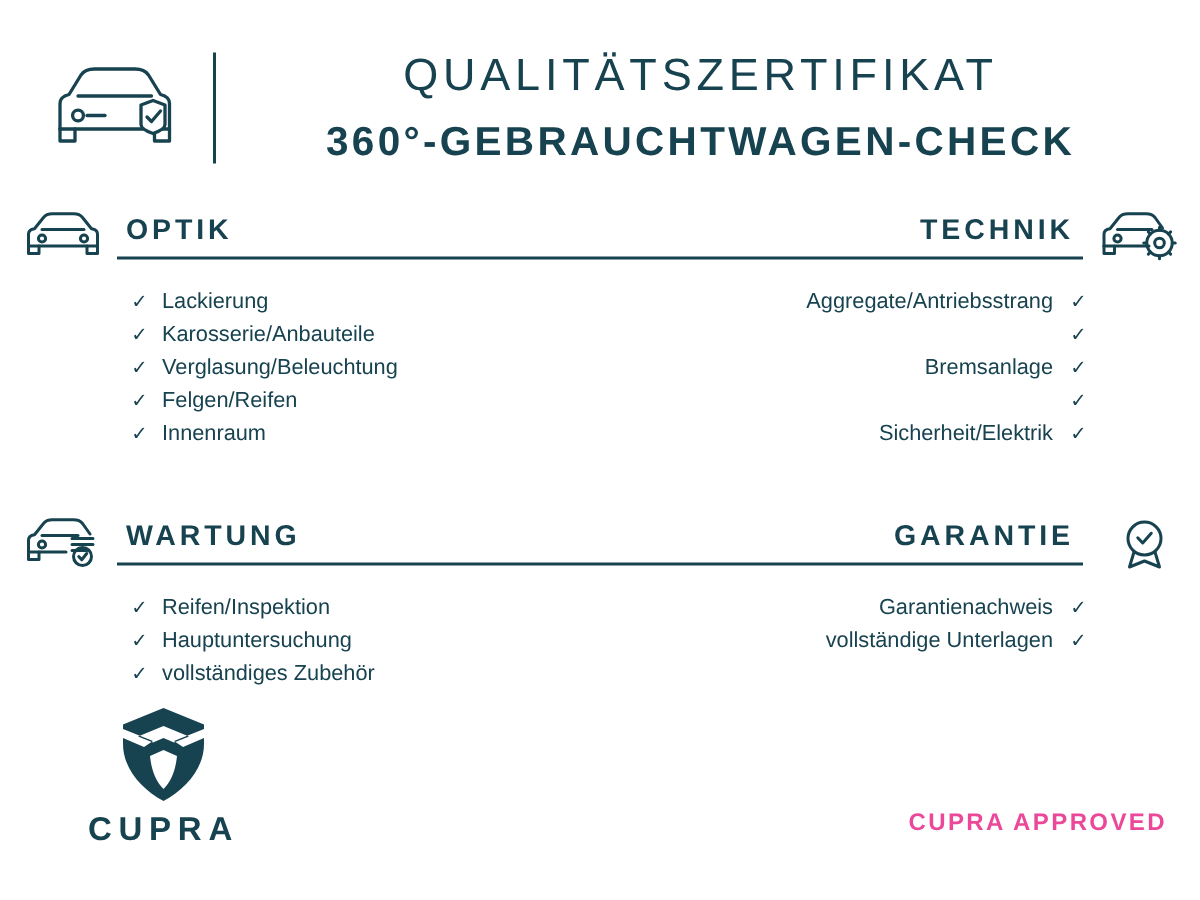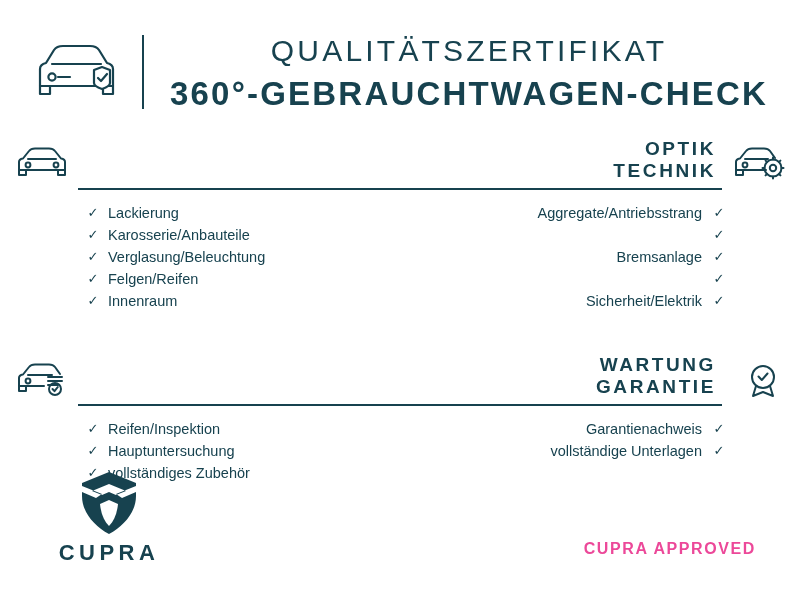--- a/index.html
+++ b/index.html
@@ -46,21 +46,21 @@
     padding-right: 6px;
   }
   .title-main {
     font-size: 30px;
     font-weight: normal;
     letter-spacing: 3.2px;
     line-height: 40px;
     white-space: nowrap;
   }
   .title-sub {
-    font-size: 33px;
+    font-size: 27px;
     font-weight: bold;
     letter-spacing: 2.2px;
     line-height: 38px;
     white-space: nowrap;
     margin-top: 4px;
   }
 
   
   .block {
     padding: 0 14px;
@@ -80,21 +80,20 @@
     color: #17424f;
   }
   .headings {
     flex: 1 1 auto;
   }
   .heading-line {
     display: flex;
     justify-content: space-between;
     align-items: flex-end;
     padding: 0 6px 6px 6px;
-    flex-direction: column;
   }
   .heading {
     font-size: 19px;
     font-weight: bold;
     letter-spacing: 2.6px;
   }
   .rule {
     height: 2px;
     background: #17424f;
     width: 100%;
@@ -133,21 +132,21 @@
 
   
   .footer {
     position: absolute;
     left: 0;
     right: 0;
     bottom: 34px;
     display: flex;
     align-items: flex-end;
     justify-content: space-between;
-    padding: 0 44px 0 34px;
+    padding: 0 22px 0 34px;
   }
   .brand {
     display: flex;
     flex-direction: column;
     align-items: center;
     width: 150px;
   }
   .brand-mark {
     width: 74px;
     height: 62px;

